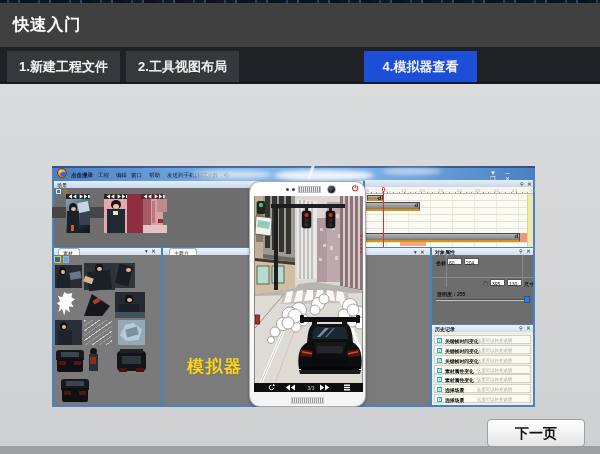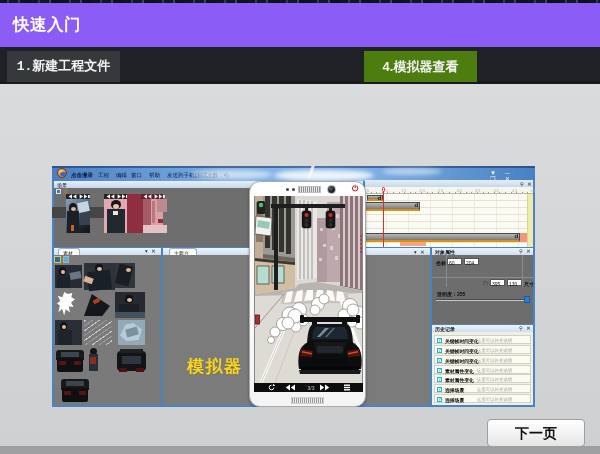--- a/index.html
+++ b/index.html
@@ -1,30 +1,30 @@
 <!DOCTYPE html>
 <html><head>
 <meta charset="utf-8">
 <style>
   * { margin:0; padding:0; box-sizing:border-box; }
   html,body { width:600px; height:454px; overflow:hidden; font-family:"Liberation Sans",sans-serif; }
   #page { position:relative; width:600px; height:454px; background:#d4d6d7; }
   .abs { position:absolute; }
 
   
-  #hdr { left:0; top:0; width:600px; height:47px; background:#8b5cf6;text-decoration:underline; }
+  #hdr { left:0; top:0; width:600px; height:47px; background:#404040;text-decoration:underline; }
   #hdrnoise { left:0; top:0; width:600px; height:3px;
     background:repeating-linear-gradient(90deg,#10141c 0,#10141c 7px,#23405e 7px,#23405e 9px,#12181f 9px,#12181f 18px,#2c4a6e 18px,#2c4a6e 20px,#0e1218 20px,#0e1218 31px); }
   #hdr h1 { position:absolute; left:13px; top:14px; font-size:16.5px; font-weight:bold; color:#fdfdfd; letter-spacing:0.5px; }
 
   
   #tabs { left:0; top:47px; width:600px; height:37px; background:#202124; border-bottom:3px solid #191a1c; }
   .tab { position:absolute; top:4px; width:113px; height:31px; background:#35393c; color:#f2f2f2;
          font-size:13px; font-weight:bold; text-align:center; line-height:31px; }
-  .tab.active { background:#4d7c0f; }
+  .tab.active { background:#1d4ed8; }
 
   
   #content { left:0; top:84px; width:600px; height:362px;
     background:linear-gradient(180deg,#d9dbdc 0%,#d3d5d6 55%,#ced0d2 100%); }
   #instr { position:absolute; left:18px; top:129px; width:560px; font-size:16px; color:#1f1f1f; letter-spacing:1.2px; white-space:nowrap; }
 
   
   .navbtn { position:absolute; background:linear-gradient(180deg,#ffffff 0%,#f2f2f2 55%,#e4e4e4 100%);
     border:1px solid #9aa0a6; border-radius:4px; font-size:14px; font-weight:bold; color:#111;
     text-align:center; }
@@ -48,21 +48,22 @@
   .hrow em { position:absolute; left:42px; top:2px; font-style:normal; font-size:10px; transform:scale(0.44); transform-origin:0 0; color:#a0a096; white-space:nowrap; }
 </style>
 </head>
 <body>
 <div id="page">
   <div id="hdr" class="abs">
       <div id="hdrnoise" class="abs"></div>
       <h1>快速入门</h1>
     </div>
   <div id="tabs" class="abs">
-    <div class="tab" style="left:7px;font-family:Liberation Mono, monospace;">1.新建工程文件</div>
+    <div class="tab" style="left:7px;">1.新建工程文件</div>
+    <div class="tab" style="left:126px;">2.工具视图布局</div>
     <div class="tab active" style="left:364px;">4.模拟器查看</div>
   </div>
   <div id="content" class="abs"></div>
   <div id="app" class="abs">
 
     <div class="wbord" style="left:0;top:14px;width:2px;height:227px;"></div>
     <div class="wbord" style="left:481px;top:14px;width:2px;height:227px;"></div>
     <div class="wbord" style="left:0;top:239px;width:483px;height:2px;"></div>
 
     <div id="titlebar" class="abs">

